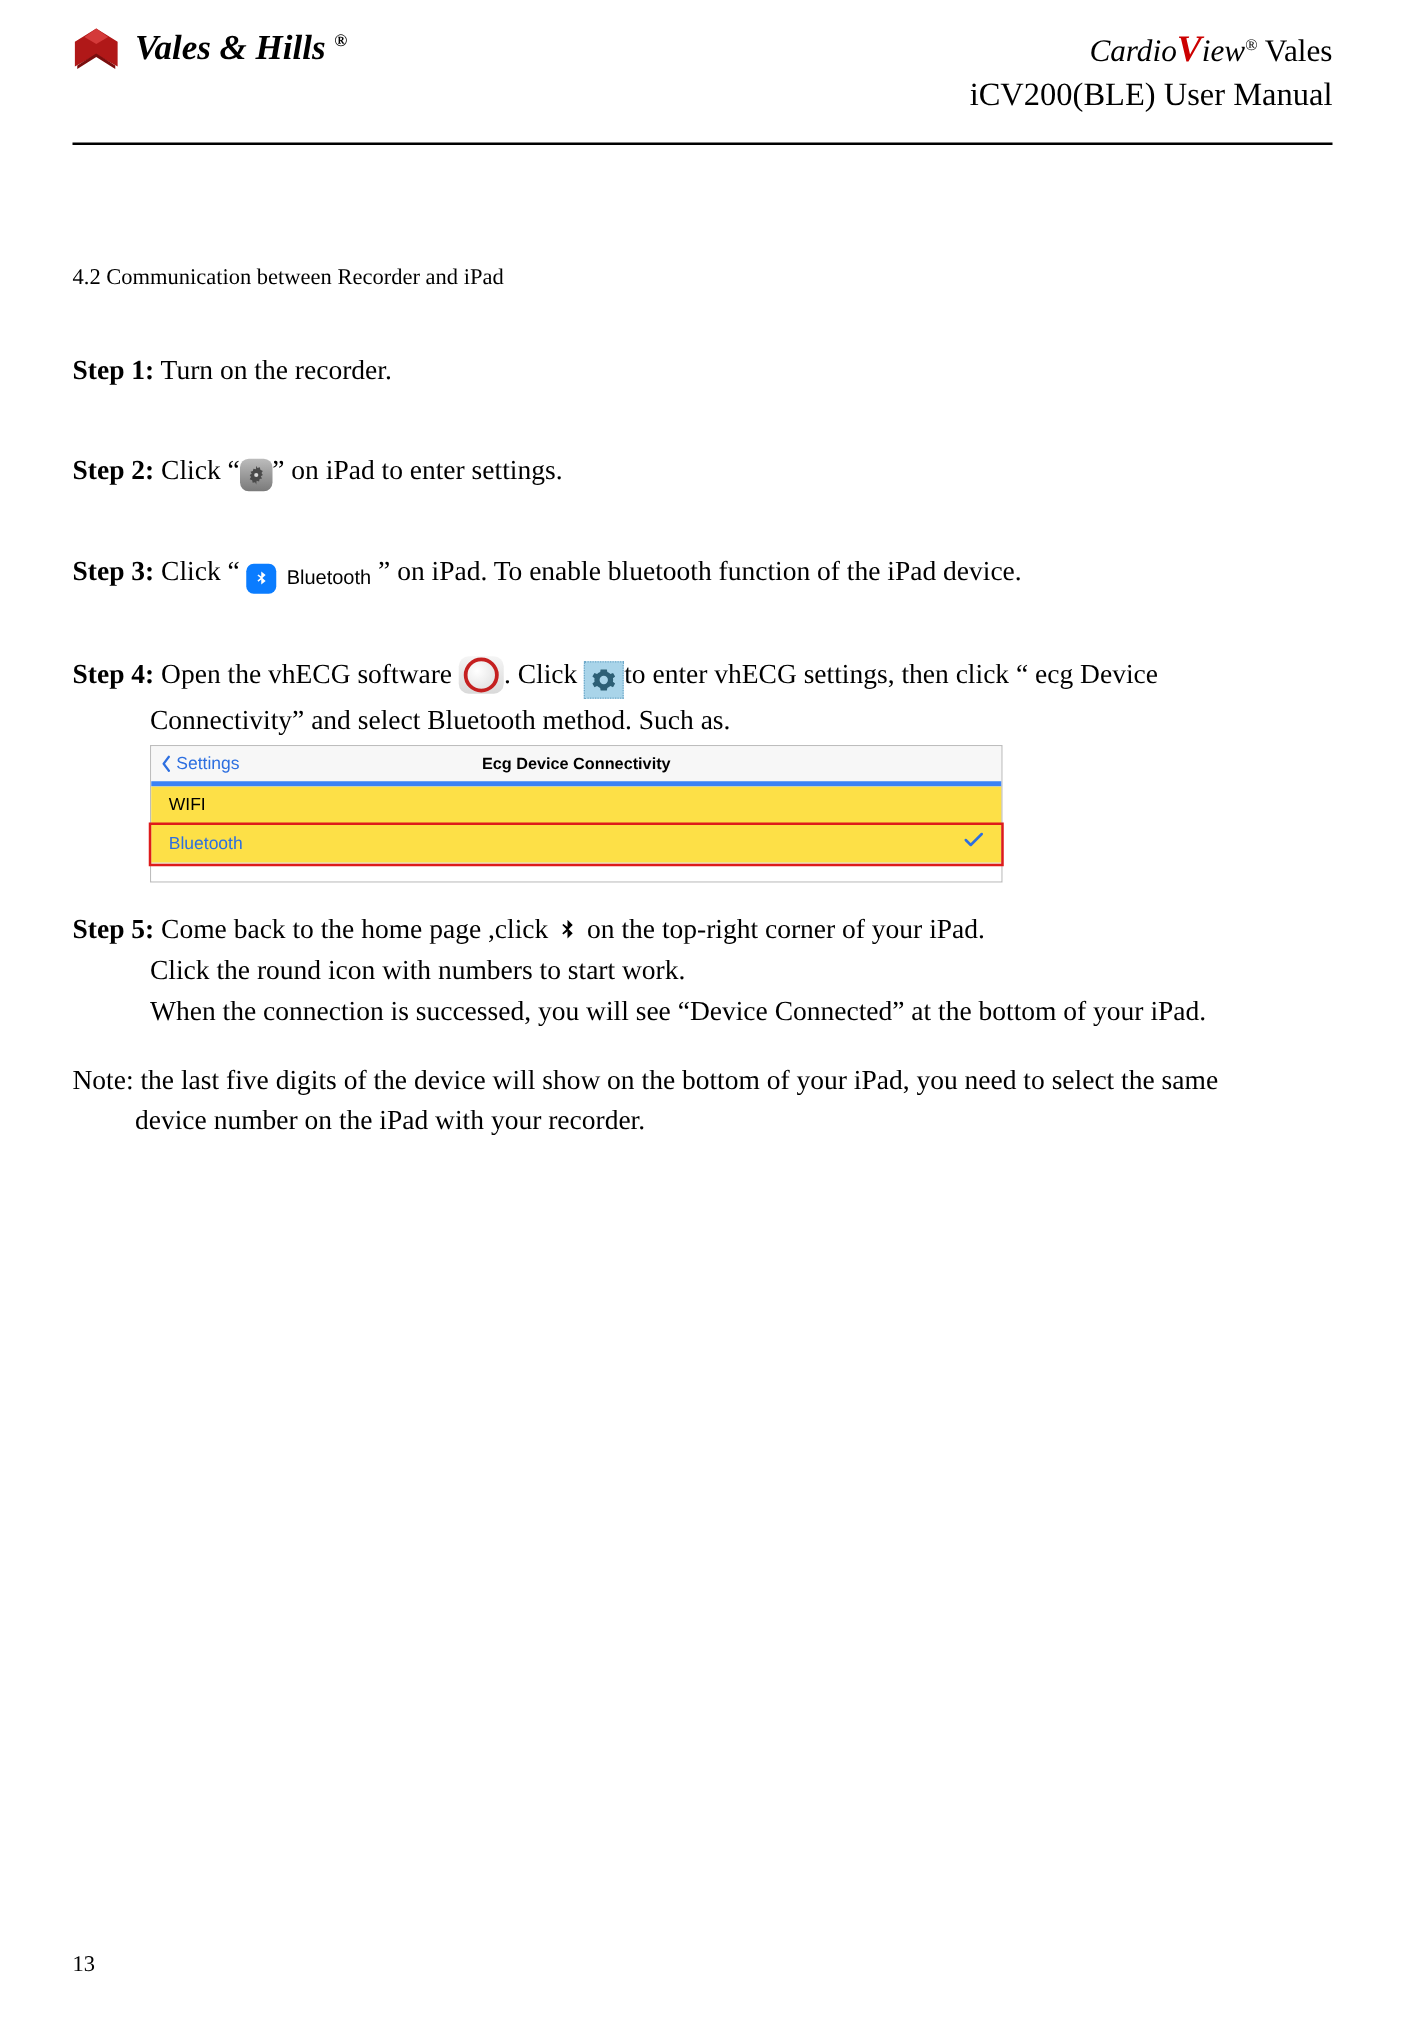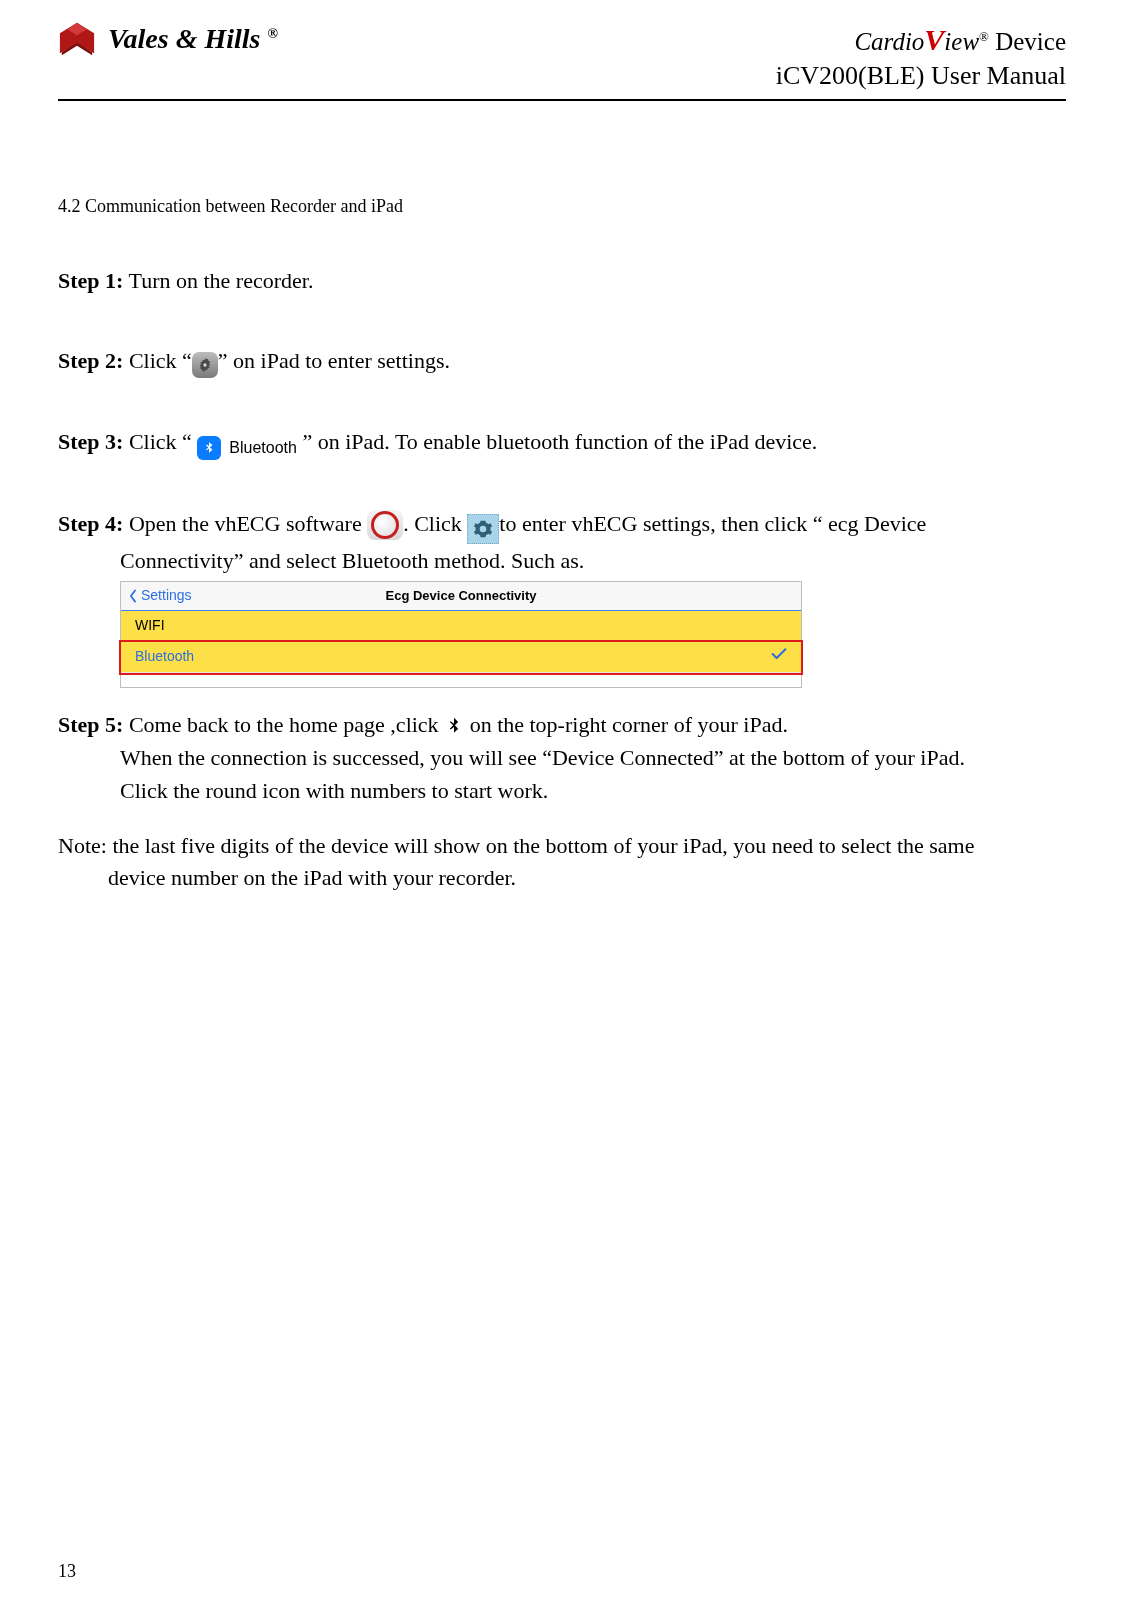--- a/index.html
+++ b/index.html
@@ -19,21 +19,21 @@
       height: 1622px;
       box-sizing: border-box;
       padding: 20px 58px 40px 58px;
     }
     
     .header {
       display: flex;
       justify-content: space-between;
       align-items: flex-start;
       border-bottom: 2px solid #000;
-      padding-bottom: 6px;
+      padding-bottom: 21px;
     }
     .logo-block {
       display: flex;
       align-items: center;
       gap: 12px;
     }
     .logo-block .logo-mark {
       width: 38px; height: 38px;
     }
     .brand-text {
@@ -131,21 +131,21 @@
       margin: 4px 0 10px 62px;
       width: 680px;
       border: 1px solid #bdbdbd;
       font-family: -apple-system, Helvetica, Arial, sans-serif;
       font-size: 16px;
       background: #fff;
     }
     .ss-header {
       position: relative;
       background: #f7f7f7;
-      border-bottom: 1px solid #3b82f6;
+      border-bottom: 4px solid #3b82f6;
       height: 28px;
       display:flex;align-items:center;
     }
     .ss-back {
       color: #2d6fe0;
       padding-left: 6px;
       display:flex;align-items:center;gap:2px;
       font-size: 14px;
     }
     .ss-back svg { width: 12px; height: 14px; }
@@ -195,21 +195,21 @@
           <polygon points="4,34 20,24 36,34 36,37 20,27 4,37" fill="#7a0e0e"></polygon>
         </svg>
       </span>
       <span class="brand-text">
         <span>Vales &amp; Hills</span>
         <span class="regmark">®</span>
       </span>
     </div>
     <div class="header-right">
       <div class="product-line">
-        <span class="big-c">Cardio</span><span class="v-letter">V</span><span class="iew">iew</span><span class="sup">®</span><span> Device</span>
+        <span class="big-c">Cardio</span><span class="v-letter">V</span><span class="iew">iew</span><span class="sup">®</span><span> Vales</span>
       </div>
       <div class="manual-line">iCV200(BLE) User Manual</div>
     </div>
   </div>
 
   <div class="body">
 
     <div class="section-title">4.2 Communication between Recorder and iPad</div>
 
     <div class="step">
@@ -274,22 +274,22 @@
         <div class="ss-foot"></div>
       </div>
     </div>
 
     <div class="step" style="margin-top:20px">
       <span class="lbl">Step 5:</span><span> Come back to the home page ,click  </span><span class="inline-icon bt-glyph">
         <svg viewBox="0 0 14 24">
             <path d="M7 1l5 5-4 4 4 4-5 5V12L3 15l-1-1 4-4-4-4 1-1 4 3V1z" fill="#000"></path>
           </svg>
       </span><span>  on the top-right corner of your  iPad.</span>
+      <span class="cont-indent">Click the round icon with numbers to start work.</span>
       <span class="cont-indent">When the connection is successed, you will see “Device Connected” at the bottom of your iPad.</span>
-      <span class="cont-indent">Click the round icon with numbers to start work.</span>
     </div>
 
     <div class="note">
       <span>Note: the last five digits of the device will show on the bottom of your iPad, you need to select the same</span>
       <span class="cont-indent">device number on the iPad with your recorder.</span>
     </div>
 
   </div>
 
   <div class="page-number">13</div>

